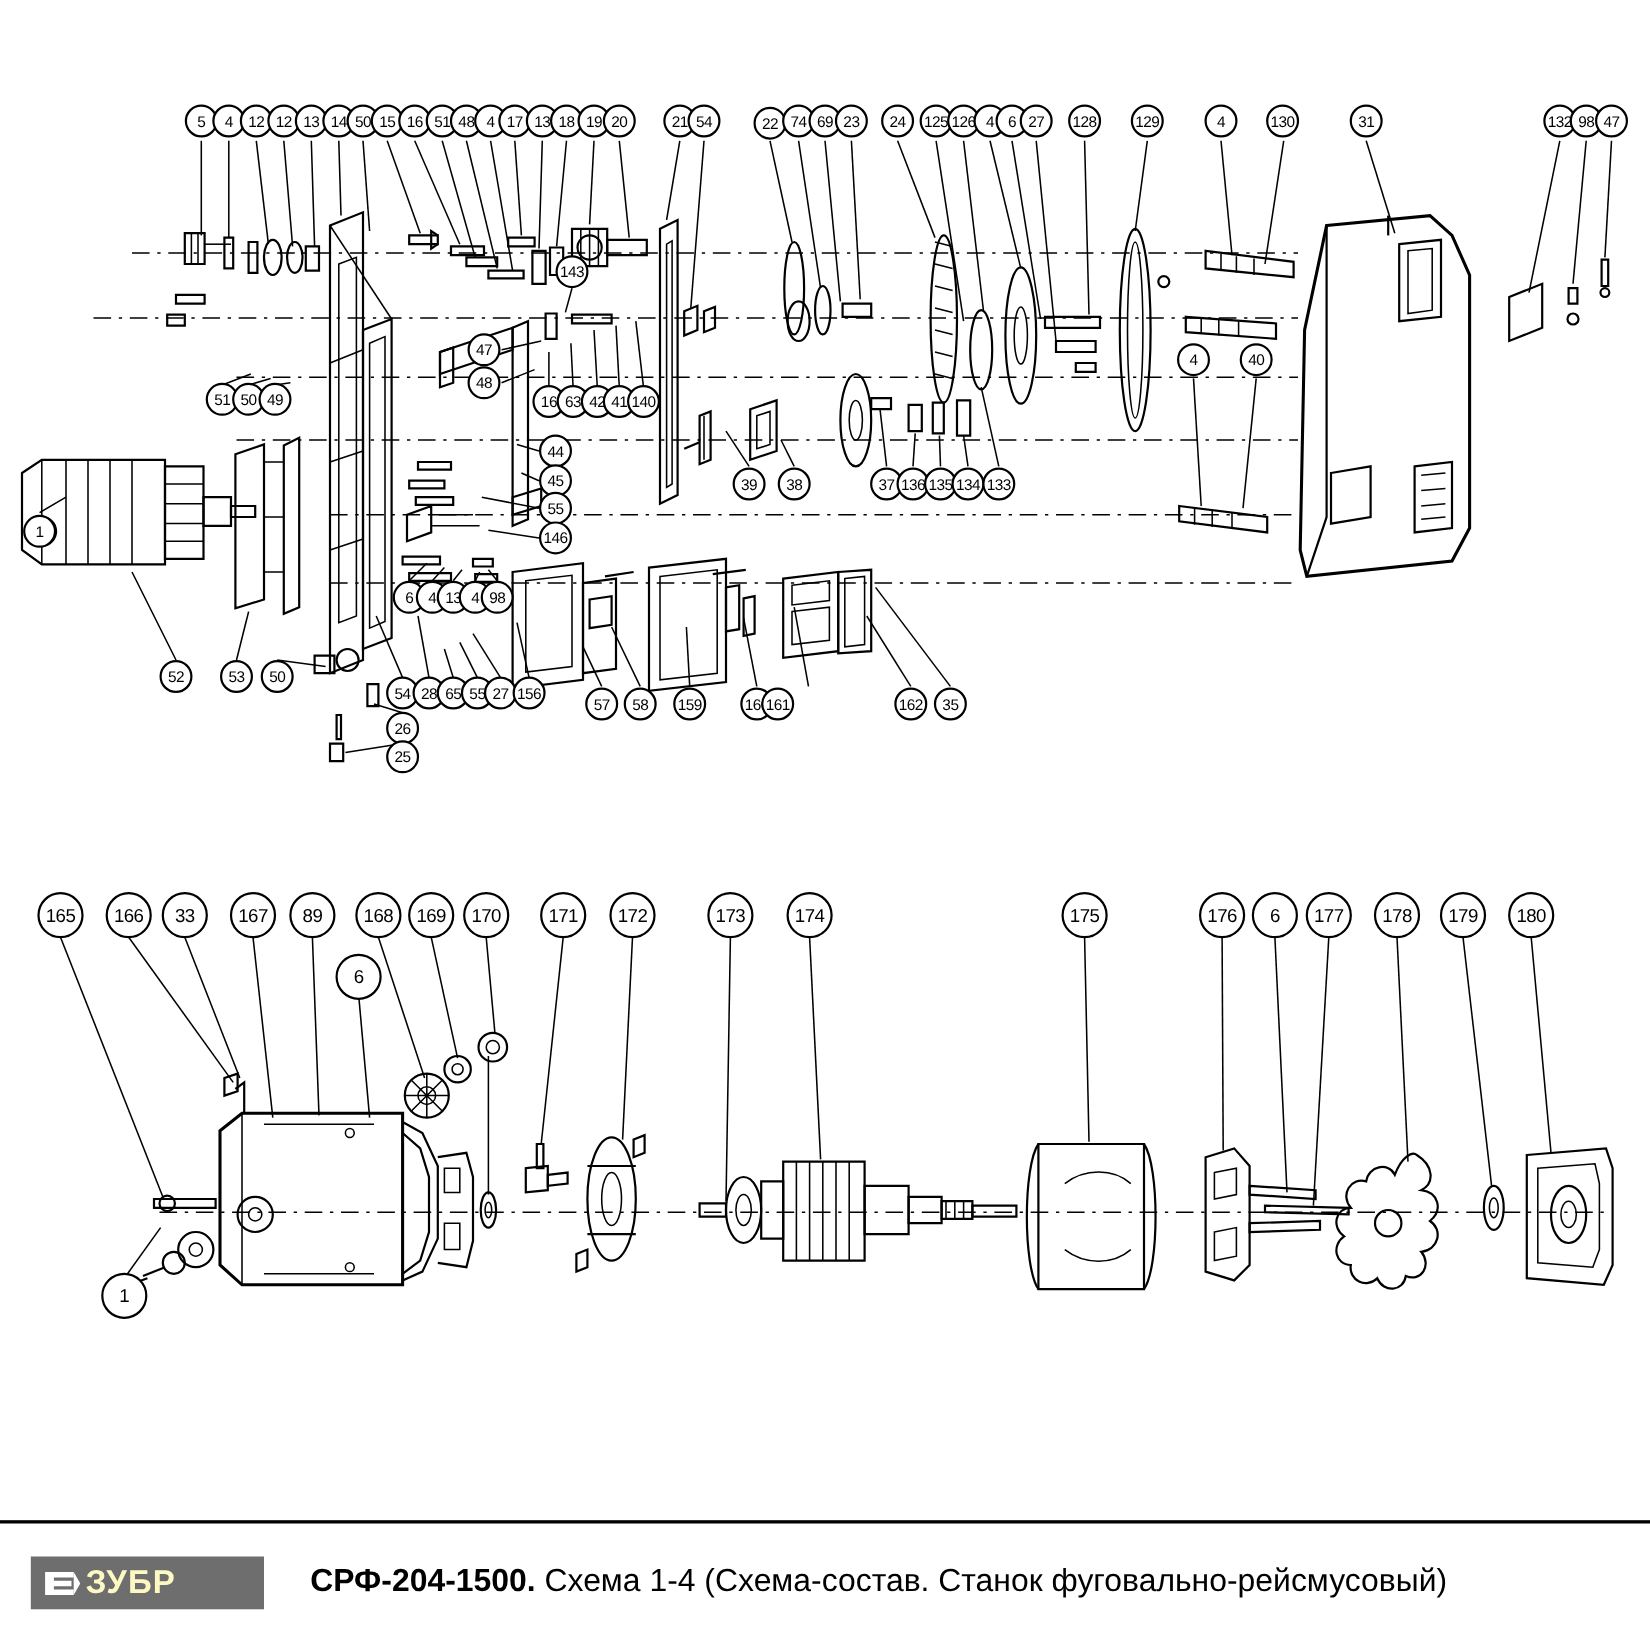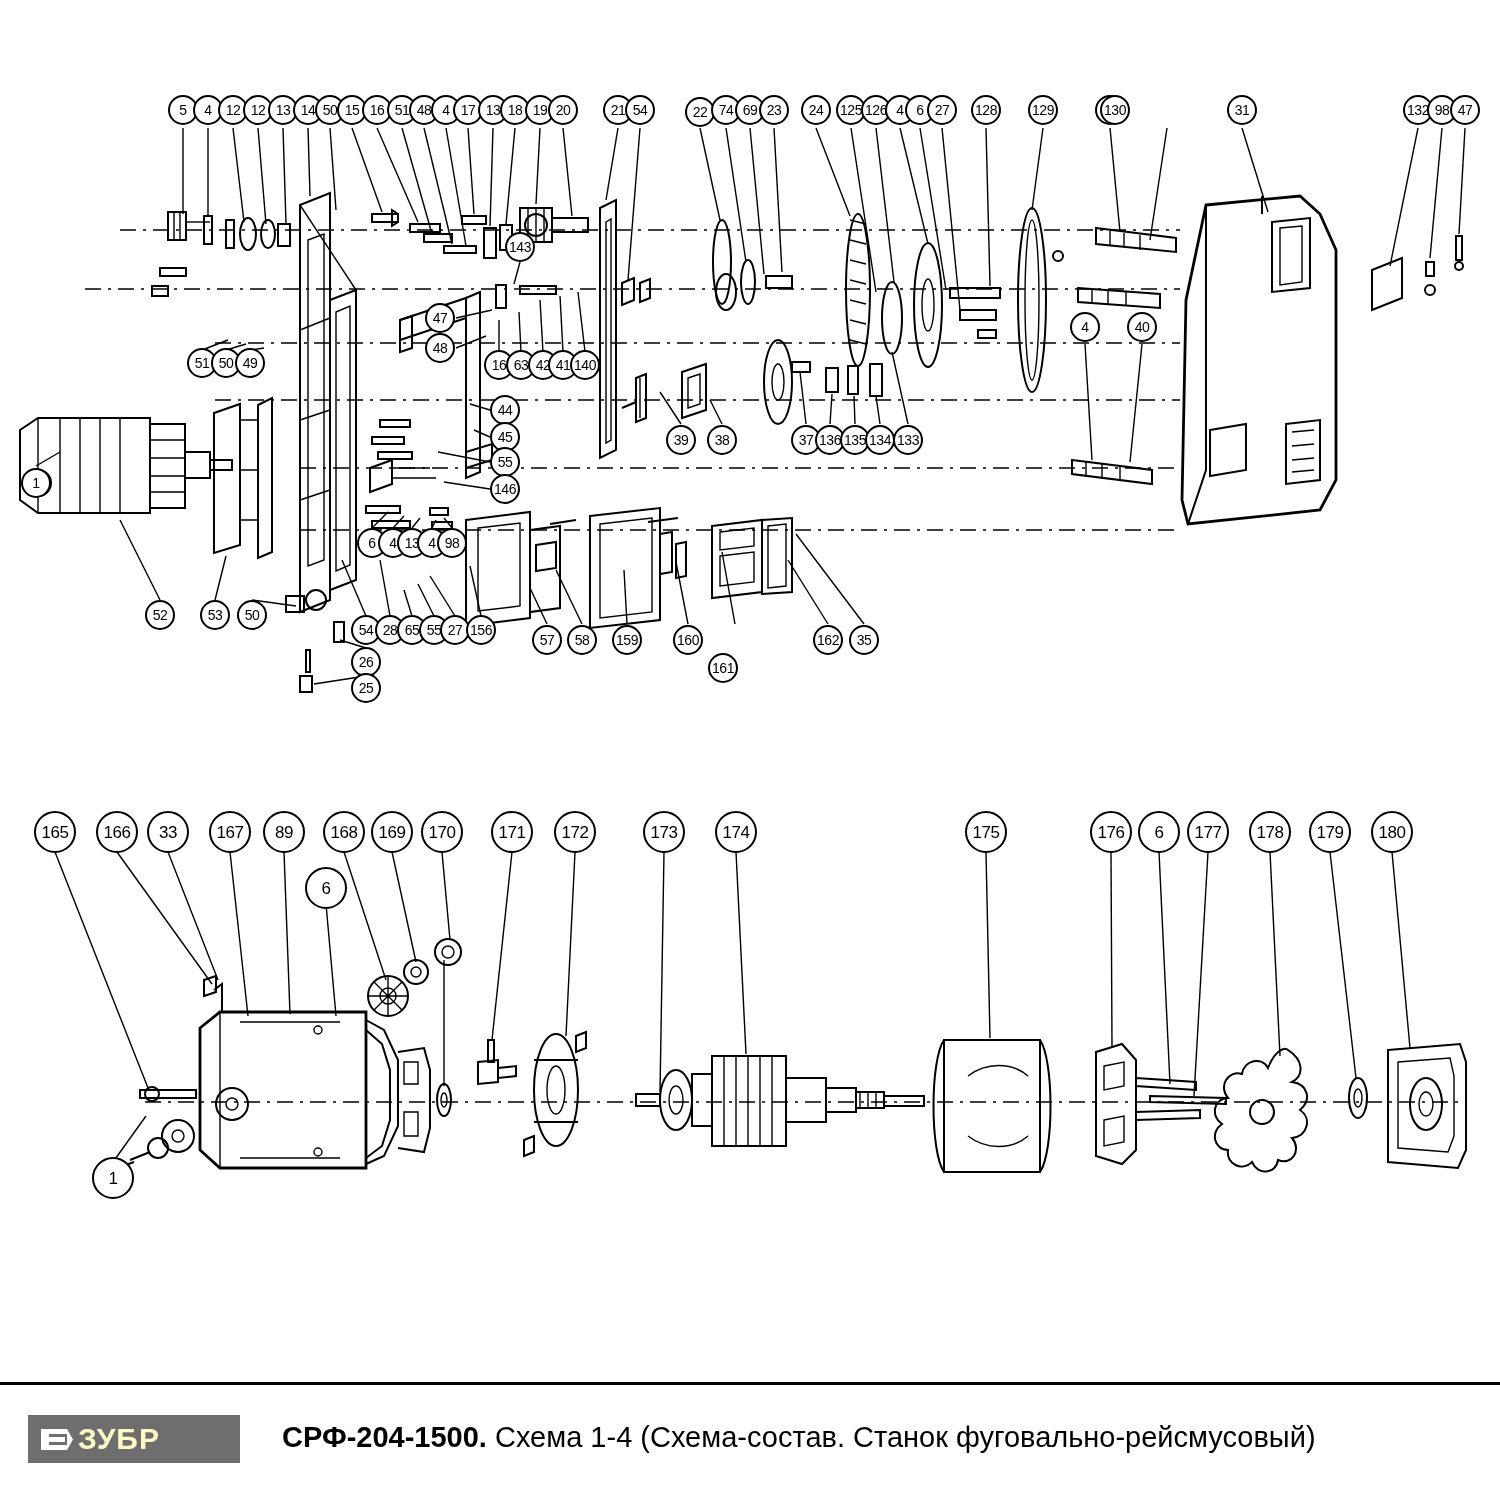--- a/index.html
+++ b/index.html
@@ -498,21 +498,21 @@
       <div class="balloon sm" style="left: 759px; top: 95px;">23</div>
       <div class="balloon sm" style="left: 801px; top: 95px;">24</div>
       <div class="balloon sm" style="left: 836px; top: 95px;">125</div>
       <div class="balloon sm" style="left: 861px; top: 95px;">126</div>
       <div class="balloon sm" style="left: 885px; top: 95px;">4</div>
       <div class="balloon sm" style="left: 905px; top: 95px;">6</div>
       <div class="balloon sm" style="left: 927px; top: 95px;">27</div>
       <div class="balloon sm" style="left: 971px; top: 95px;">128</div>
       <div class="balloon sm" style="left: 1028px; top: 95px;">129</div>
       <div class="balloon sm" style="left: 1095px; top: 95px;">4</div>
-      <div class="balloon sm" style="left: 1100px; top: 95px;">130</div>
+      <div class="balloon sm" style="left: 1151px; top: 95px;">130</div>
       <div class="balloon sm" style="left: 1227px; top: 95px;">31</div>
       <div class="balloon sm" style="left: 1403px; top: 95px;">132</div>
       <div class="balloon sm" style="left: 1427px; top: 95px;">98</div>
       <div class="balloon sm" style="left: 1450px; top: 95px;">47</div>
       <div class="balloon sm" style="left: 505px; top: 232px;">143</div>
       <div class="balloon sm" style="left: 425px; top: 303px;">47</div>
       <div class="balloon sm" style="left: 425px; top: 333px;">48</div>
       <div class="balloon sm" style="left: 187px; top: 348px;">51</div>
       <div class="balloon sm" style="left: 211px; top: 348px;">50</div>
       <div class="balloon sm" style="left: 235px; top: 348px;">49</div>
@@ -545,21 +545,21 @@
       <div class="balloon sm" style="left: 351px; top: 615px;">54</div>
       <div class="balloon sm" style="left: 375px; top: 615px;">28</div>
       <div class="balloon sm" style="left: 397px; top: 615px;">65</div>
       <div class="balloon sm" style="left: 419px; top: 615px;">55</div>
       <div class="balloon sm" style="left: 440px; top: 615px;">27</div>
       <div class="balloon sm" style="left: 466px; top: 615px;">156</div>
       <div class="balloon sm" style="left: 532px; top: 625px;">57</div>
       <div class="balloon sm" style="left: 567px; top: 625px;">58</div>
       <div class="balloon sm" style="left: 612px; top: 625px;">159</div>
       <div class="balloon sm" style="left: 673px; top: 625px;">160</div>
-      <div class="balloon sm" style="left: 708px; top: 625px; margin-top: 28px;">161</div>
+      <div class="balloon sm" style="left: 692px; top: 625px;">161</div>
       <div class="balloon sm" style="left: 813px; top: 625px;">162</div>
       <div class="balloon sm" style="left: 849px; top: 625px;">35</div>
       <div class="balloon sm" style="left: 351px; top: 647px;">26</div>
       <div class="balloon sm" style="left: 351px; top: 673px;">25</div>
       <div class="balloon sm" style="left: 21px; top: 468px;">1</div>
       <div class="balloon lg" style="left: 34px; top: 811px;">165</div>
       <div class="balloon lg" style="left: 96px; top: 811px;">166</div>
       <div class="balloon lg" style="left: 147px; top: 811px;">33</div>
       <div class="balloon lg" style="left: 209px; top: 811px;">167</div>
       <div class="balloon lg" style="left: 263px; top: 811px;">89</div>

